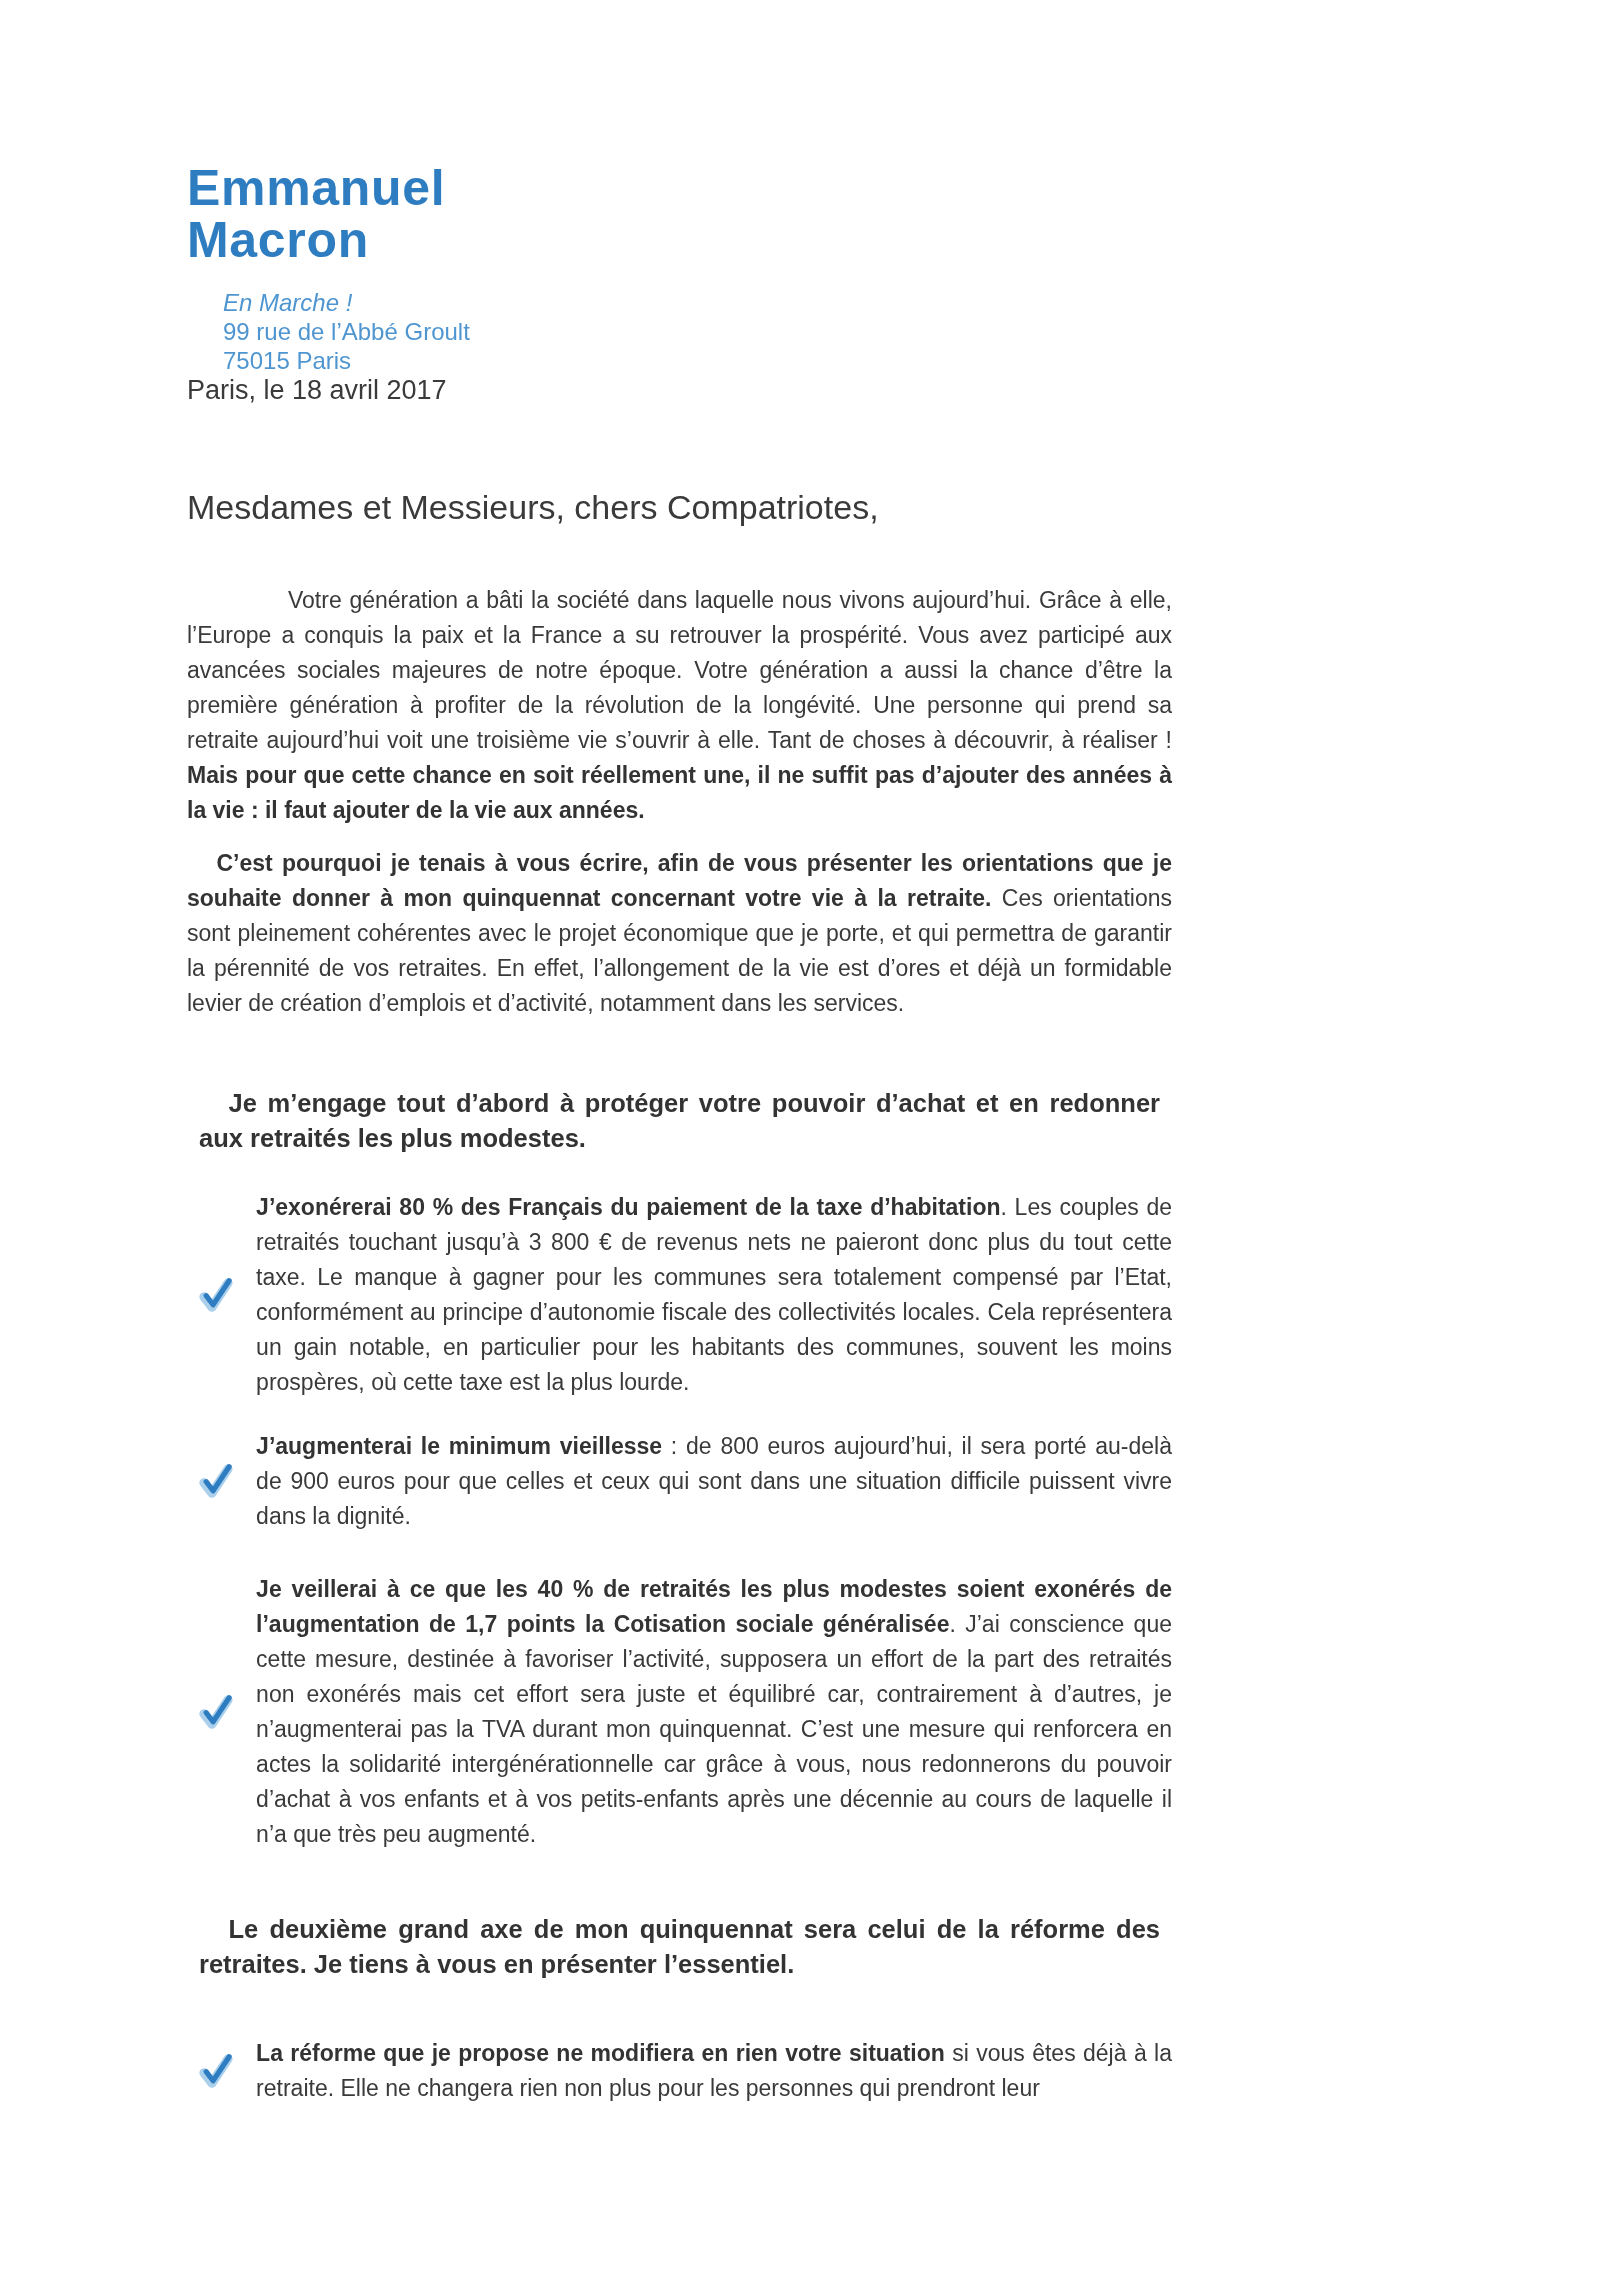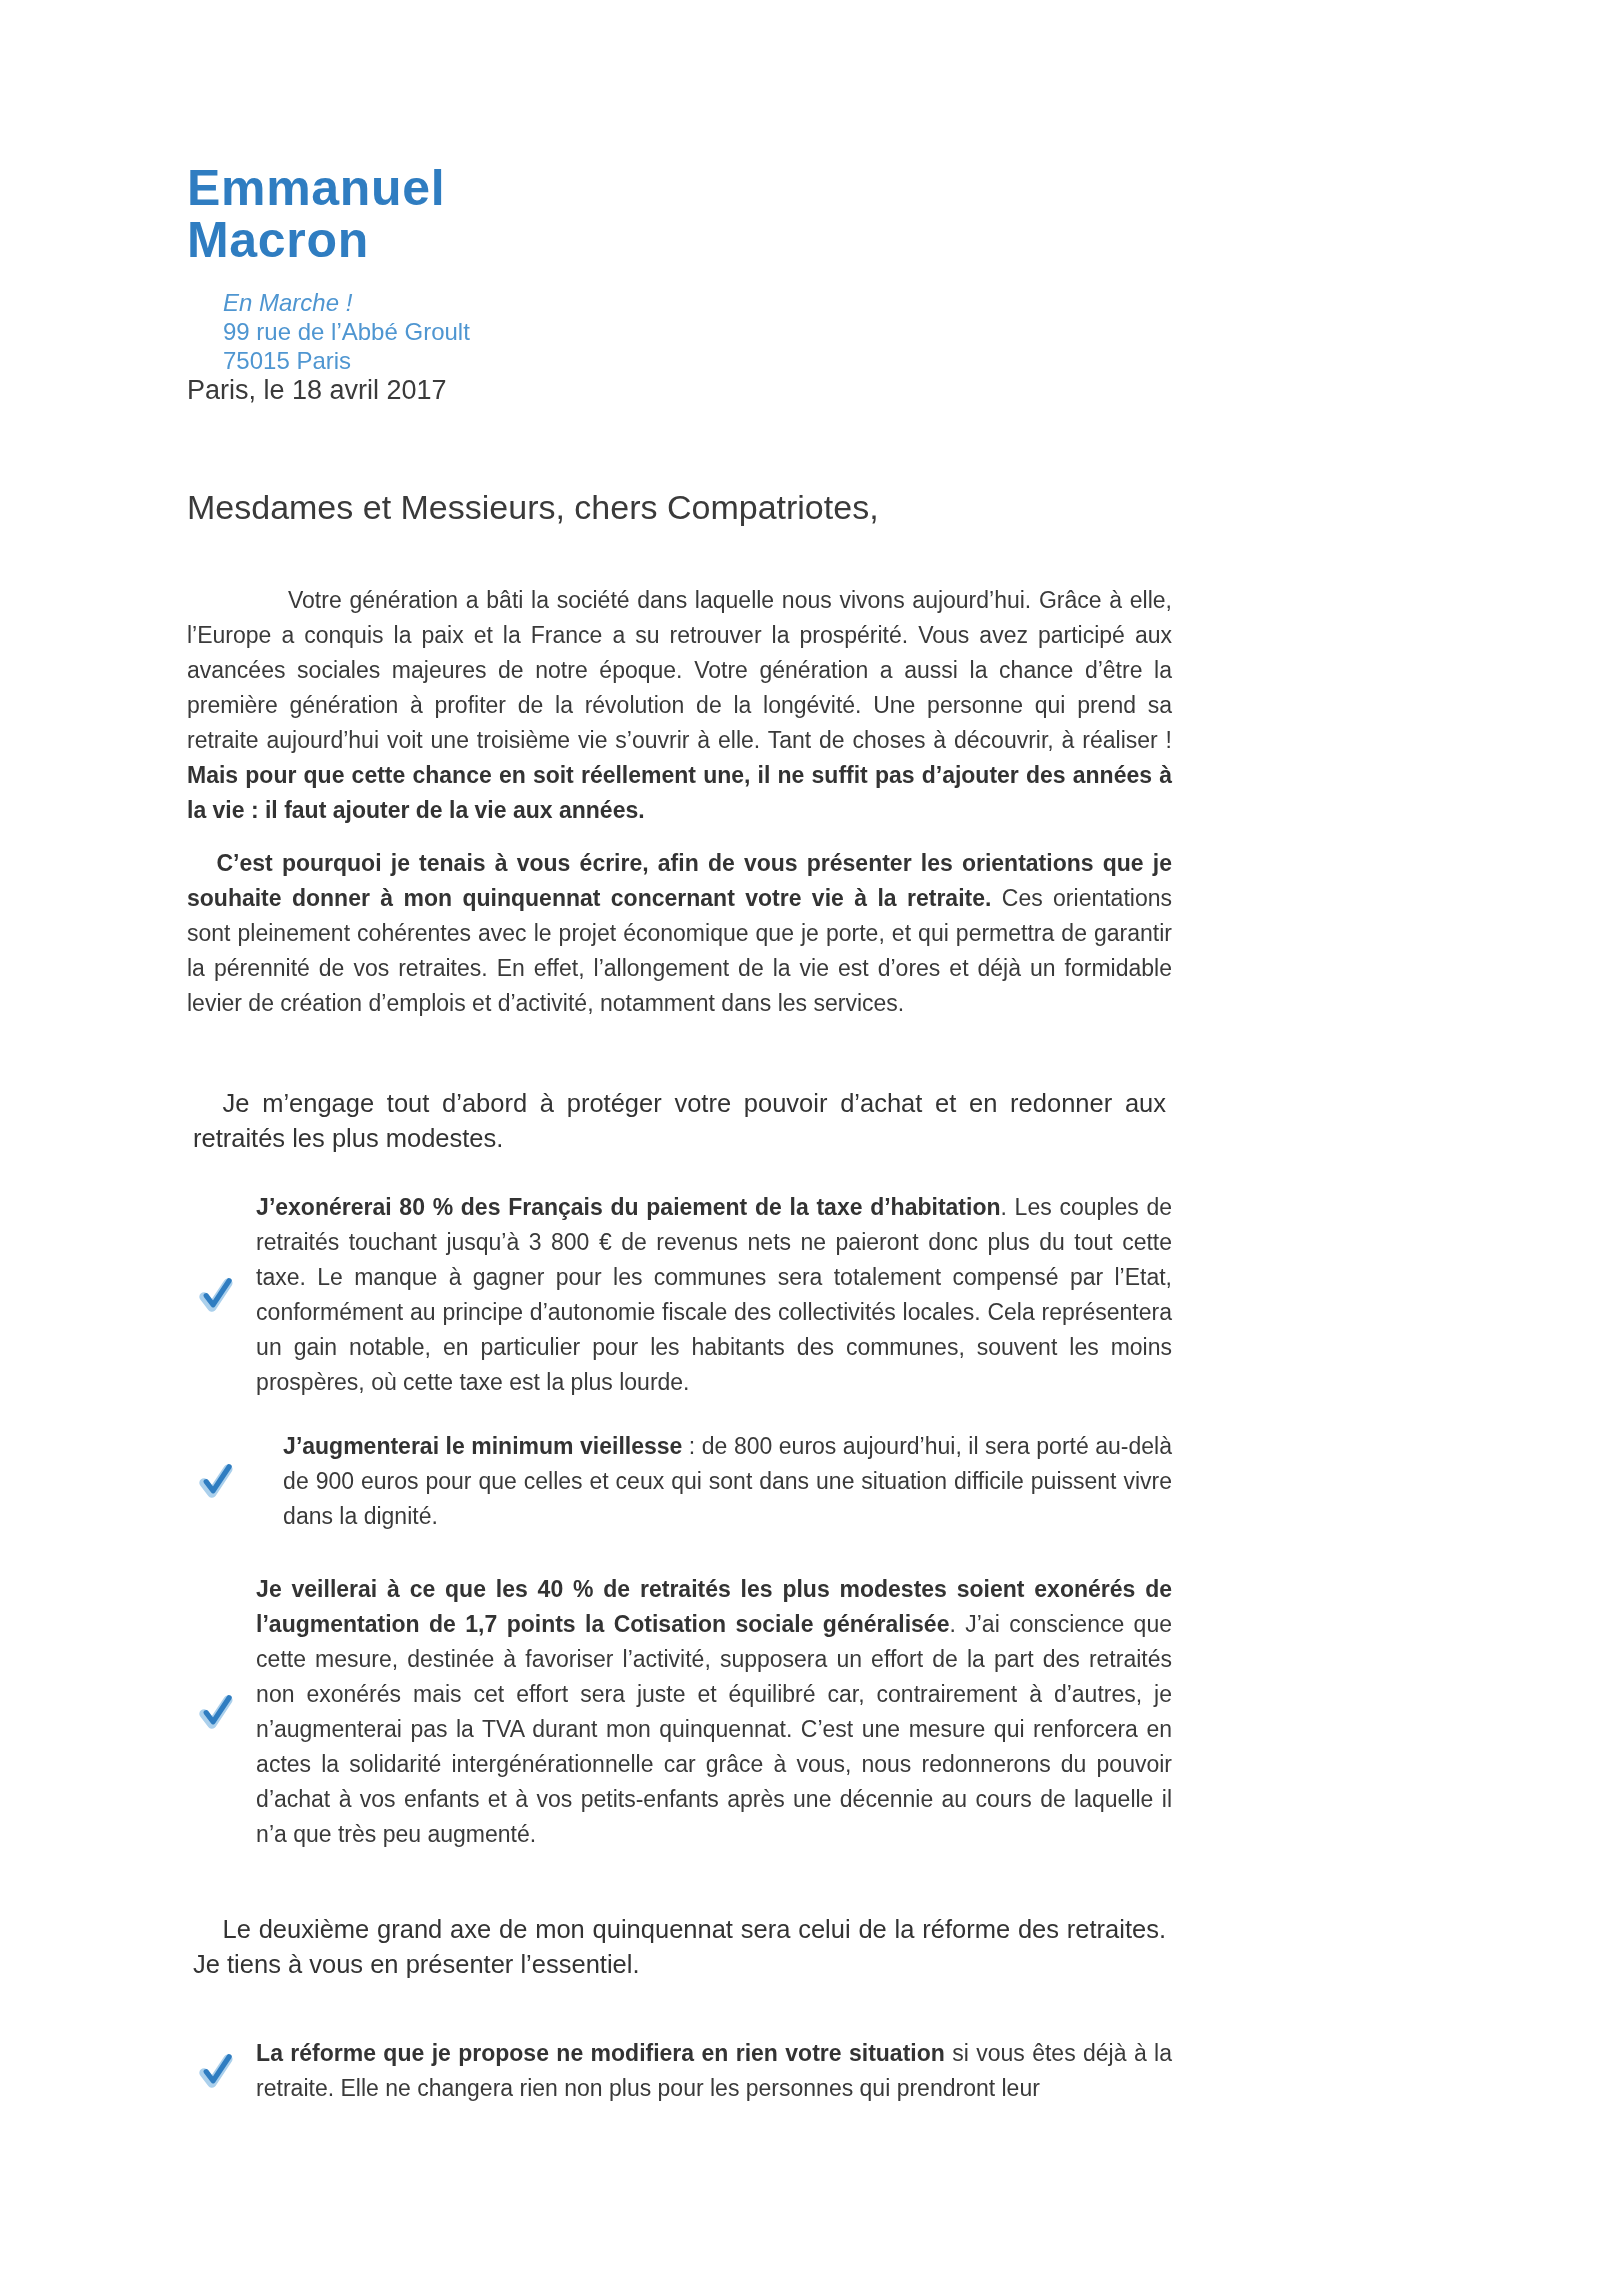--- a/index.html
+++ b/index.html
@@ -47,24 +47,24 @@
     font-size: 23px;
     line-height: 35px;
     text-align: justify;
   }
   .b { font-weight: bold; color: #333333; }
   .indent-lg { text-indent: 101px; }
   .indent-sm { text-indent: 29.5px; }
   .p-intro { margin-top: 56px; }
   .p-orient { margin-top: 18.3px; }
   .heading {
-    margin: 6px;
+    margin: 12px;
     font-size: 25.5px;
     line-height: 35px;
-    font-weight: normal;
+    font-weight: bold;
     color: #333333;
     text-align: justify;
     text-indent: 29.5px;
   }
   .h-pouvoir { margin-top: 65px; }
   .h-reforme { margin-top: 60px; }
   
   .bullet {
     display: flex;
     align-items: center;
@@ -73,21 +73,21 @@
   .bullet .check {
     flex: 0 0 41px;
     margin-top: -2.6px;
     margin-right: 18.3px;
   }
   .bullet .check svg { width: 39px; height: 39px; display: block; }
   .check .halo { fill: none; stroke: #abd0ec; stroke-width: 8; stroke-linecap: round; stroke-linejoin: round; }
   .check .mark { fill: none; stroke: #2f7dc1; stroke-width: 4.5; stroke-linecap: round; stroke-linejoin: round; }
   .bullet .para { flex: 1; }
   .bullet-1 { margin-top: 34px; }
-  .bullet-2 { margin-top: 29px; gap: 27px; }
+  .bullet-2 { margin-top: 29px; }
   .bullet-3 { margin-top: 38px; }
   .bullet-4 { margin-top: 54px; }
 </style>
 </head>
 <body>
 
 <div class="page">
 
   <header class="letterhead">
     <div class="logo">

